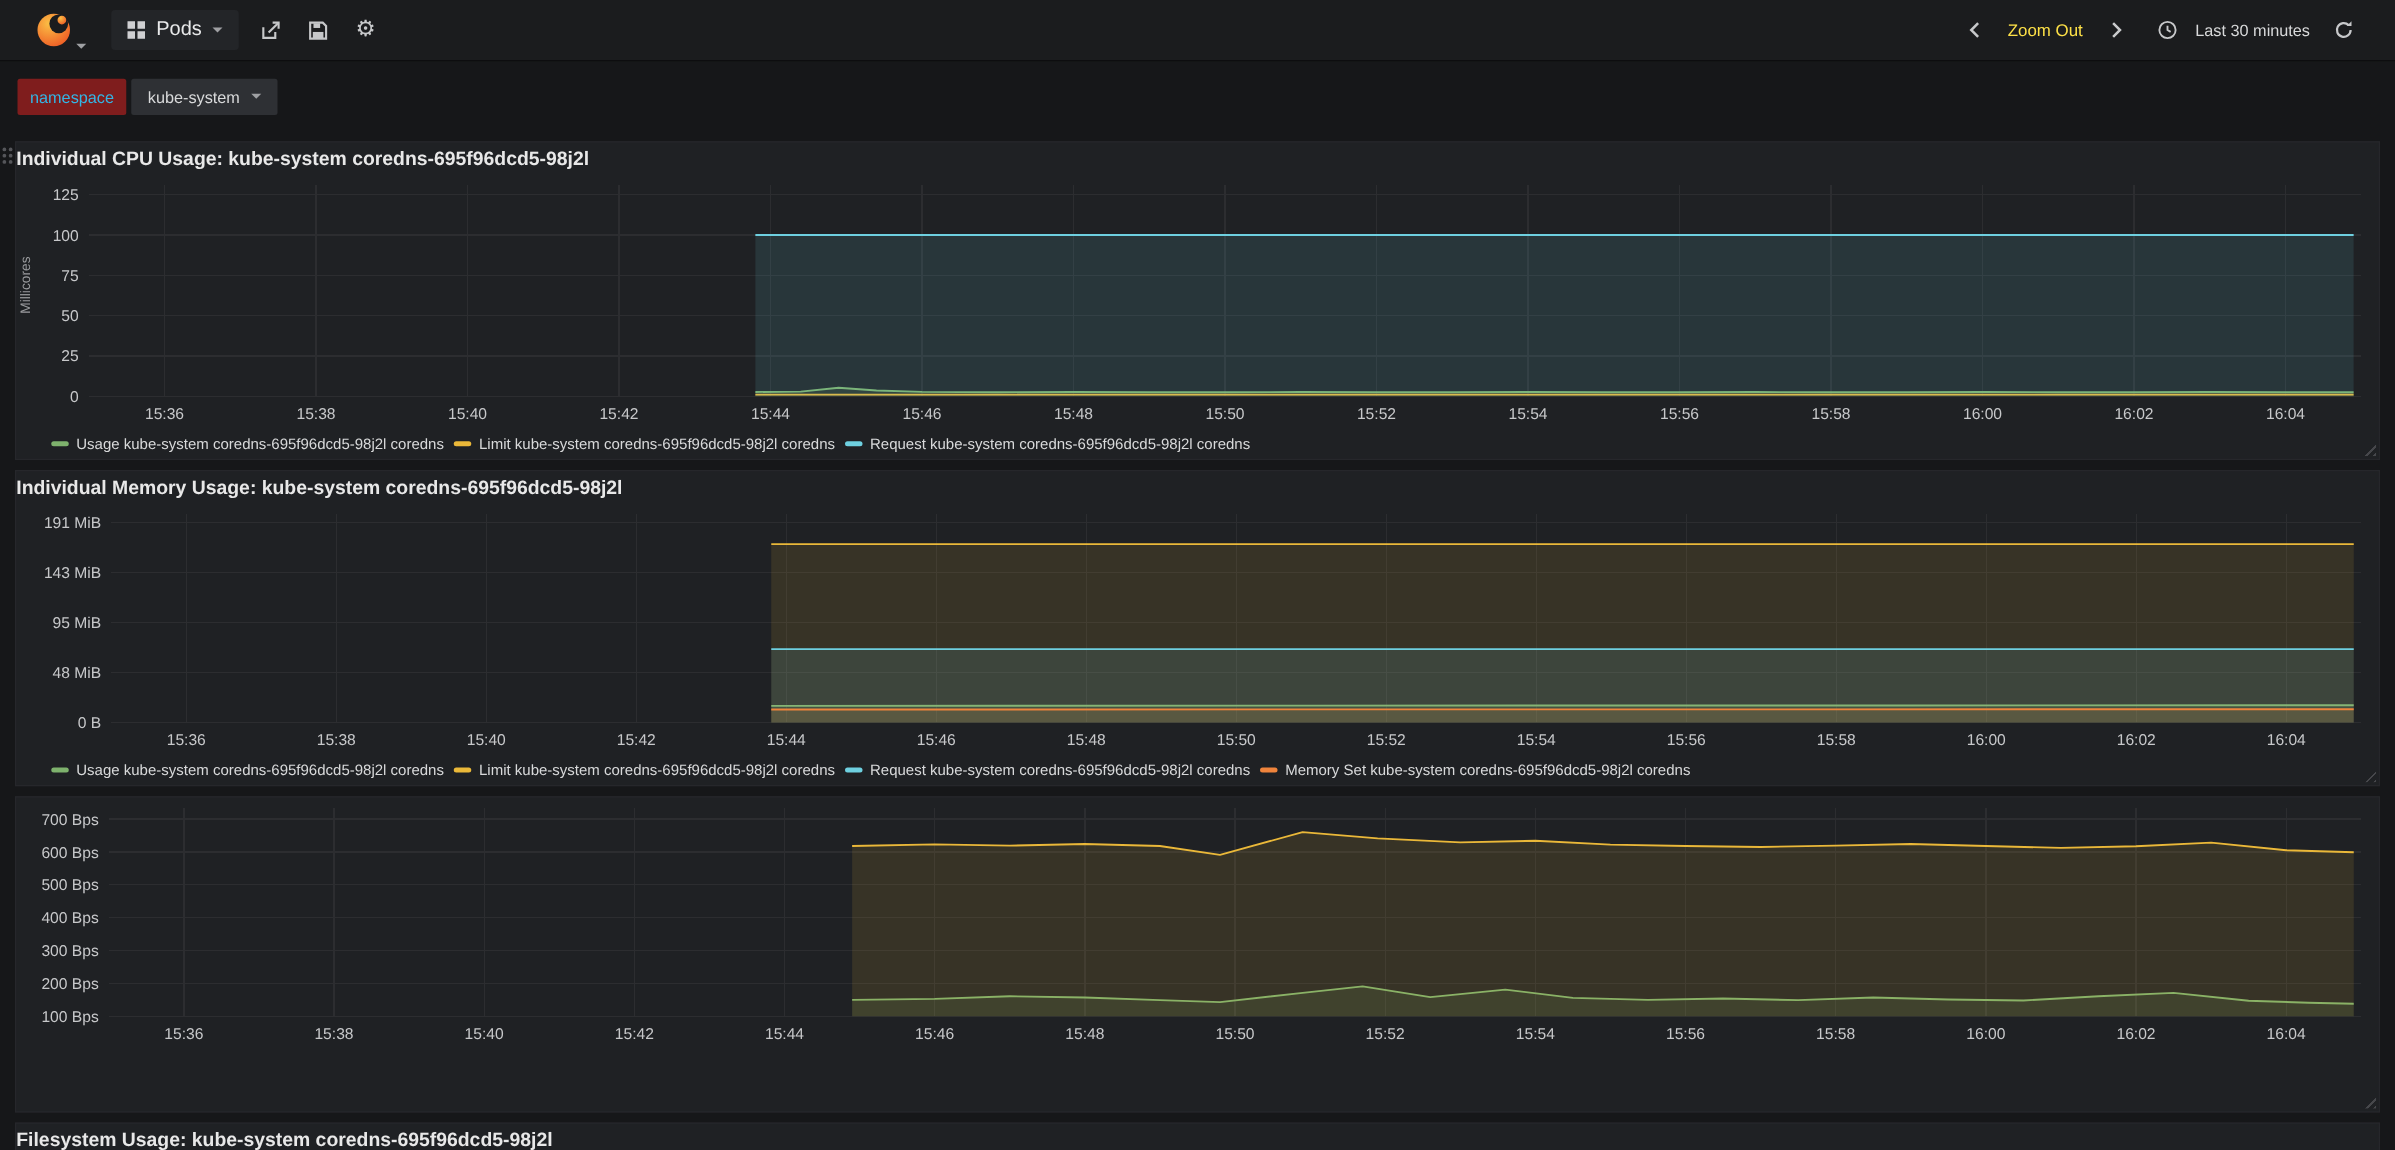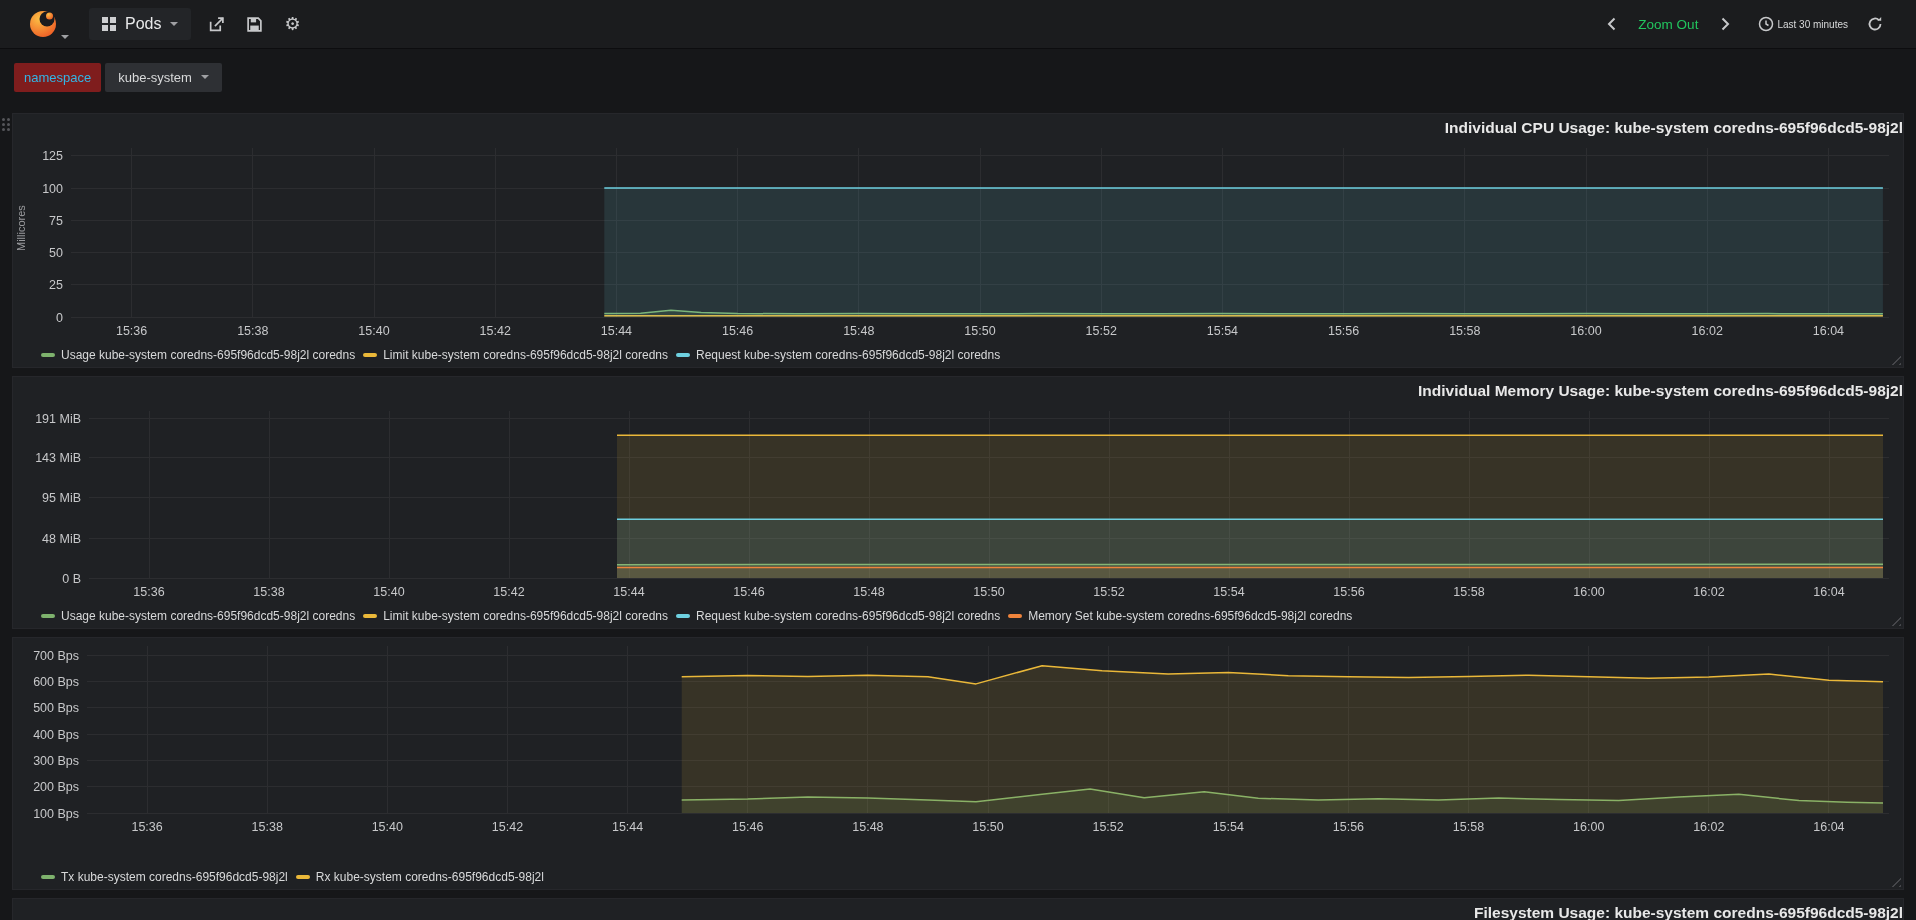--- a/index.html
+++ b/index.html
@@ -13,34 +13,34 @@
   .caret{width:0;height:0;border-left:4px solid transparent;border-right:4px solid transparent;
     border-top:4px solid #9fa0a3;display:inline-block}
   .dash-picker{display:flex;align-items:center;gap:9px;background:#232528;padding:7px 13px;border-radius:3px;cursor:pointer;margin-left:8px}
   .grid-icon{display:inline-grid;grid-template-columns:6px 6px;gap:2px}
   .grid-icon i{width:6px;height:6px;background:#cfd0d2}
   .dash-title{font-size:16px;font-weight:500;color:#e8e9ea}
   .icon-btn{color:#c7c8ca;cursor:pointer;display:flex;align-items:center;justify-content:center;
     width:26px;height:26px}
   .gear{font-family:"DejaVu Sans",sans-serif;font-size:18px;line-height:1;color:#c7c8ca}
   .nav-right{margin-left:auto;display:flex;align-items:center;gap:14px}
-  .zoom-out{font-size:13.5px;color:#22c55e;cursor:pointer}
-  .time-picker{display:flex;align-items:center;gap:3px;cursor:pointer;font-size:10px;color:#d8d9da;margin-left:6px}
+  .zoom-out{font-size:13.5px;color:#fde047;cursor:pointer}
+  .time-picker{display:flex;align-items:center;gap:14px;cursor:pointer;font-size:13px;color:#d8d9da;margin-left:6px}
 
   
   .submenu{height:56px;display:flex;align-items:center;padding:0 14px;gap:24px}
   .var-group{display:flex;gap:4px;align-items:stretch}
   .var-label{padding:7px 10px;font-size:13px;color:#33b5e5;background:#7f1d1d;border-radius:2px;display:flex;align-items:center}
   .var-value{padding:7px 13px;font-size:13px;color:#d8d9da;background:#2e3034;border-radius:2px;cursor:pointer;
     display:inline-flex;align-items:center;gap:9px}
 
   
   .dashboard{padding:8px 12px 0 12px}
   .panel{position:relative;background:#1f2124;border:1px solid #26272b;display:flex;flex-direction:column;margin-bottom:8px}
-  .panel-title{height:26px;line-height:28px;text-align:right;font-size:15.5px;font-weight:bold;color:#e8e8e8;cursor:pointer;white-space:nowrap;overflow:hidden}
+  .panel-title{height:26px;line-height:28px;text-align:left;font-size:15.5px;font-weight:bold;color:#e8e8e8;cursor:pointer;white-space:nowrap;overflow:hidden}
   .chart{flex:1;position:relative;overflow:hidden}
   .legend{height:24px;display:flex;gap:8px;padding-left:28px;white-space:nowrap;overflow:hidden}
   .legend-item{display:inline-flex;align-items:center;gap:6px;cursor:pointer}
   .legend-swatch{width:14px;height:4px;border-radius:2px;display:inline-block}
   .legend-label{font-size:12px;color:#d8d9da}
   .ylabel{position:absolute;left:2px;top:26px;bottom:50px;writing-mode:vertical-rl;transform:rotate(180deg);
     display:flex;align-items:center;justify-content:center;font-size:11px;color:#9a9b9e;pointer-events:none}
   .resize-handle{position:absolute;right:2px;bottom:2px;width:11px;height:11px;
     background:repeating-linear-gradient(135deg,#46474b 0 1.5px,transparent 1.5px 4.5px);
     clip-path:polygon(100% 0,100% 100%,0 100%);cursor:nwse-resize}
@@ -323,30 +323,20 @@
           <text x="1575.7" y="193" fill="#c7c8ca" font-size="12.5" text-anchor="middle">16:00</text>
           <line x1="1695.8" y1="8" x2="1695.8" y2="175" stroke="#2c2d30" stroke-width="1" shape-rendering="crispEdges"></line>
           <text x="1695.8" y="193" fill="#c7c8ca" font-size="12.5" text-anchor="middle">16:02</text>
           <line x1="1815.9" y1="8" x2="1815.9" y2="175" stroke="#2c2d30" stroke-width="1" shape-rendering="crispEdges"></line>
           <text x="1815.9" y="193" fill="#c7c8ca" font-size="12.5" text-anchor="middle">16:04</text>
           <polygon points="668.7,161.9 734.7,161.1 794.8,159.0 854.9,160.0 914.9,162.1 963.0,163.7 1029.1,156.3 1077.1,151.1 1131.2,159.7 1191.2,153.7 1245.3,160.3 1305.4,161.9 1365.4,160.8 1425.5,162.1 1485.6,160.0 1545.6,161.6 1605.7,162.4 1665.8,159.0 1725.8,156.3 1785.9,162.6 1834.0,164.2 1870.0,165.0 1870.0,175.0 668.7,175.0" fill="#7eb26d" fill-opacity="0.12"></polygon>
           <polyline points="668.7,161.9 734.7,161.1 794.8,159.0 854.9,160.0 914.9,162.1 963.0,163.7 1029.1,156.3 1077.1,151.1 1131.2,159.7 1191.2,153.7 1245.3,160.3 1305.4,161.9 1365.4,160.8 1425.5,162.1 1485.6,160.0 1545.6,161.6 1605.7,162.4 1665.8,159.0 1725.8,156.3 1785.9,162.6 1834.0,164.2 1870.0,165.0" fill="none" stroke="#7eb26d" stroke-width="1.5" stroke-linejoin="round"></polyline>
           <polygon points="668.7,38.8 734.7,37.5 794.8,38.5 854.9,37.2 914.9,38.8 963.0,45.9 1029.1,27.7 1089.1,32.7 1155.2,35.9 1215.3,34.6 1275.3,37.7 1335.4,38.8 1395.5,39.6 1455.5,38.5 1515.6,37.2 1575.7,38.8 1635.7,40.3 1695.8,39.0 1755.9,36.1 1815.9,42.2 1870.0,43.8 1870.0,175.0 668.7,175.0" fill="#eab839" fill-opacity="0.12"></polygon>
           <polyline points="668.7,38.8 734.7,37.5 794.8,38.5 854.9,37.2 914.9,38.8 963.0,45.9 1029.1,27.7 1089.1,32.7 1155.2,35.9 1215.3,34.6 1275.3,37.7 1335.4,38.8 1395.5,39.6 1455.5,38.5 1515.6,37.2 1575.7,38.8 1635.7,40.3 1695.8,39.0 1755.9,36.1 1815.9,42.2 1870.0,43.8" fill="none" stroke="#eab839" stroke-width="1.5" stroke-linejoin="round"></polyline>
         </svg></div>
-    <div class="legend">
-        <span class="legend-item">
-          <span class="legend-swatch" style="background: rgb(126, 178, 109);"></span>
-          <span class="legend-label">Tx kube-system coredns-695f96dcd5-98j2l</span>
-        </span>
-        <span class="legend-item">
-          <span class="legend-swatch" style="background: rgb(234, 184, 57);"></span>
-          <span class="legend-label">Rx kube-system coredns-695f96dcd5-98j2l</span>
-        </span>
-      </div>
     <span class="resize-handle"></span>
   </section>
 
   <section class="panel" style="height:240px">
     <div class="panel-title">Filesystem Usage: kube-system coredns-695f96dcd5-98j2l</div>
 
   </section>
 
 </div>
 

